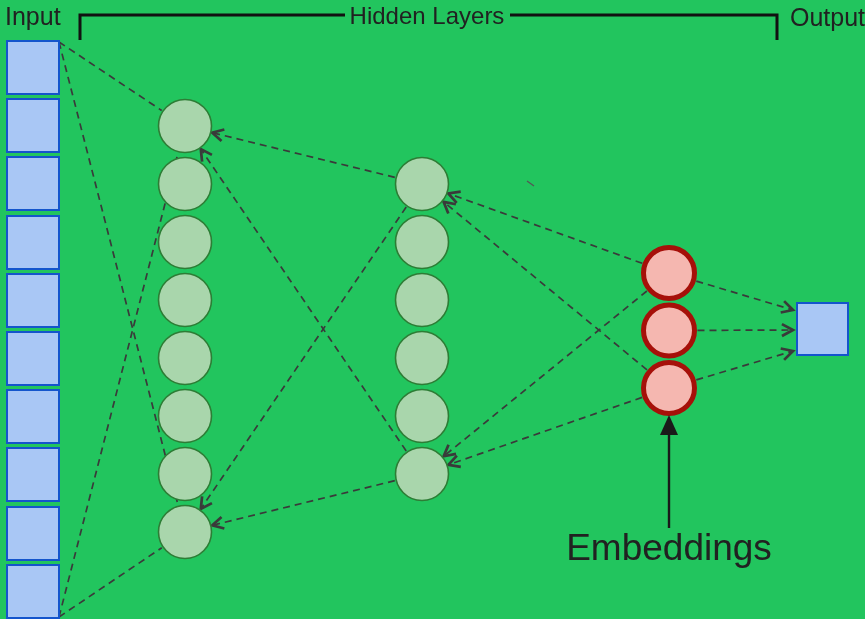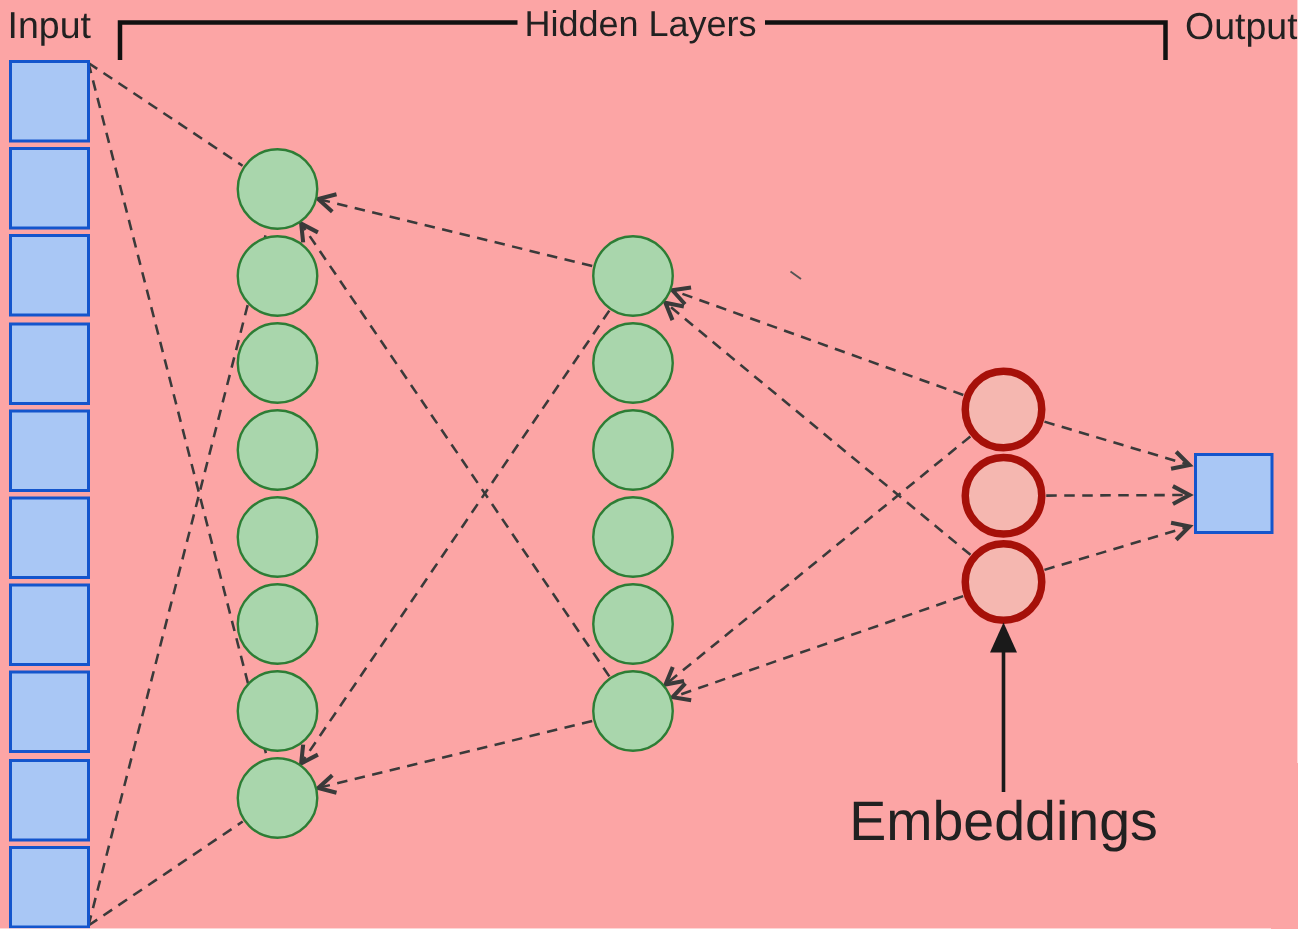--- a/index.html
+++ b/index.html
@@ -1,20 +1,20 @@
 <!DOCTYPE html>
 <html><head>
 <meta charset="utf-8">
 <style>
   html, body { margin: 0; padding: 0; background: #ffffff; }
   .stage {
     position: relative;
     width: 865px;
     height: 619px;
-    background: #fca5a5;
+    background: #22c55e;
     overflow: hidden;
     font-family: "Liberation Sans", sans-serif;
   }
   svg text {
     font-family: "Liberation Sans", sans-serif;
     fill: var(--text, #212121);
   }
   .bracket { stroke: var(--bracket, #111); stroke-width: 3; fill: none; }
   .conn { stroke: var(--connector, #333); stroke-width: 1.7; fill: none; stroke-dasharray: 7 5; }
   .solid-arrow { stroke: #1a1a1a; stroke-width: 2.4; fill: none; }

